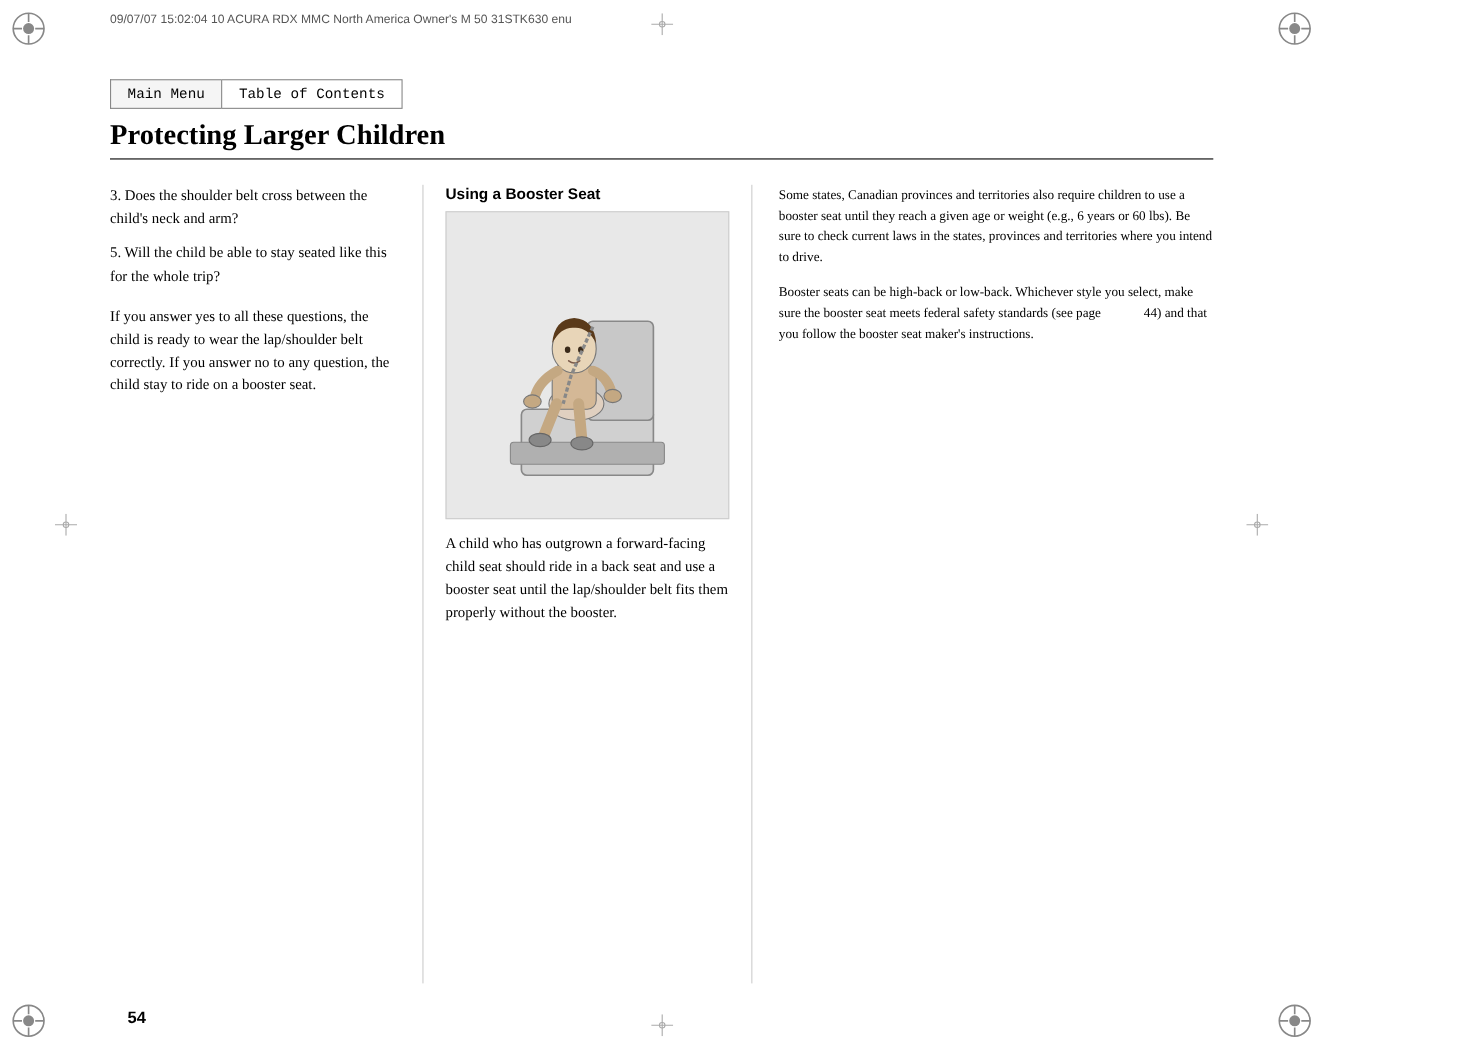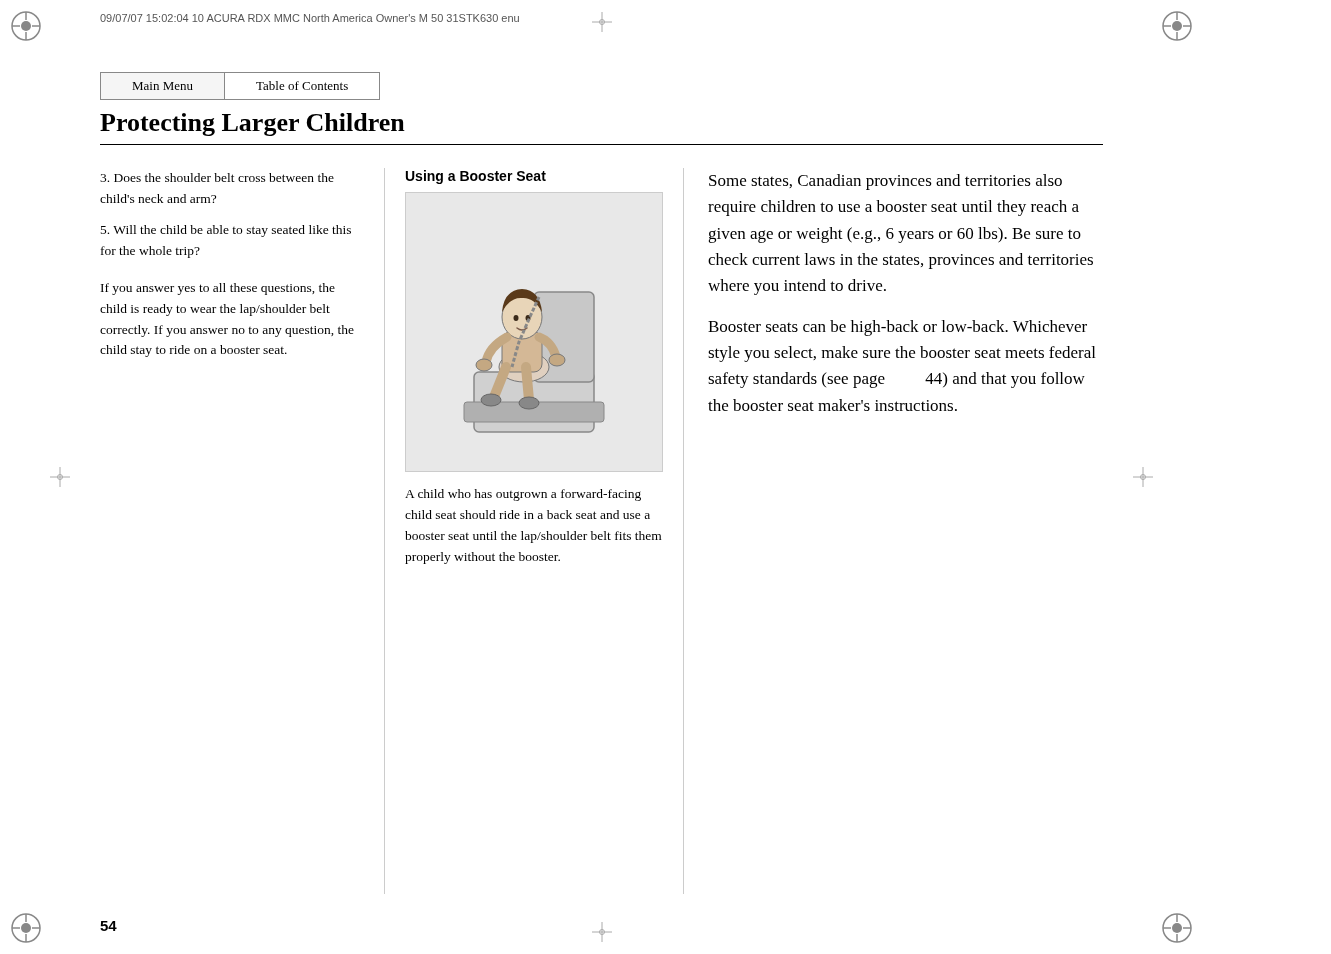--- a/index.html
+++ b/index.html
@@ -61,23 +61,23 @@
     
     .nav-buttons {
       position: absolute;
       top: 72px;
       left: 100px;
       display: flex;
       gap: 0;
     }
 
     .nav-btn {
-      padding: 5px 31px;
+      padding: 5px 15px;
       font-size: 13px;
-      font-family: Liberation Serif, serif;
+      font-family: Liberation Mono, monospace;
       cursor: pointer;
       border: 1px solid #888;
       background: #f5f5f5;
     }
 
     .nav-btn-main {
       border-right: none;
     }
 
     .nav-btn-toc {
@@ -164,39 +164,39 @@
 
     .middle-column p {
       font-size: 13.5px;
       line-height: 1.55;
     }
 
     
     .right-column {
       flex: 1;
       padding-left: 20px;
-      font-size: 17px;
+      font-size: 12px;
       line-height: 1.55;
     }
 
     .right-column p {
       margin-bottom: 14px;
     }
 
     .right-column a {
       color: #000000;
       text-decoration: none;
       margin-left: 36px;
     }
 
     
     .page-number {
       position: absolute;
       bottom: 20px;
-      left: 100px;
+      left: 116px;
       font-size: 15px;
       font-weight: bold;
       font-family: Arial, sans-serif;
     }
 
     
     .child-svg {
       width: 180px;
       height: 240px;
     }

